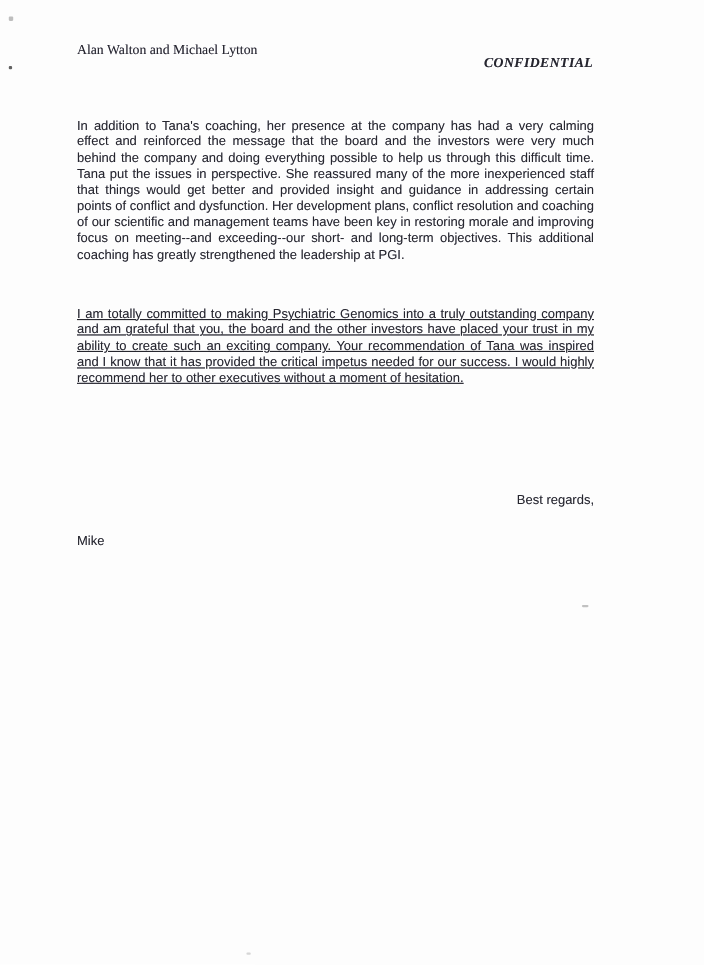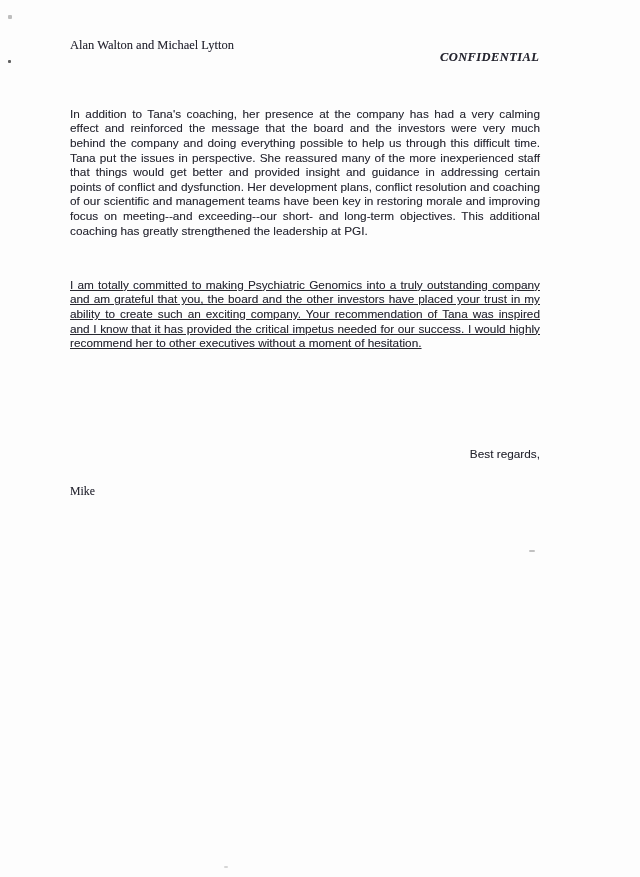--- a/index.html
+++ b/index.html
@@ -44,21 +44,21 @@
     font-size: 11.8px;
     line-height: 14.6px;
     color: var(--ink, #26262e);
     text-align: justify;
     text-shadow: 0 0 0.4px rgba(40,40,80,0.3);
   }
   .para-1 { top: 95px; }
   .para-2 { top: 266px; text-decoration: underline; }
   .para-3 { top: 367px; }
   .closing { top: 427px; text-align: right; margin-top: 20px; }
-  .signature { top: 484px; text-align: left; font-family: Liberation Serif, serif; }
+  .signature { top: 484px; text-align: left; }
   .speckle {
     position: absolute;
     border-radius: 1px;
   }
   .speckle-a { left: 8px;  top: 15px;  width: 4px; height: 4px; background: #8a8a8a; opacity: 0.55; }
   .speckle-b { left: 8px;  top: 60px;  width: 3px; height: 3px; background: #3a3a3a; opacity: 0.8; }
   .speckle-c { left: 529px; top: 550px; width: 6px; height: 2px; background: #9a9a9a; opacity: 0.6; }
   .speckle-d { left: 224px; top: 866px; width: 4px; height: 2px; background: #bdbdbd; opacity: 0.6; }
 </style>
 </head>

